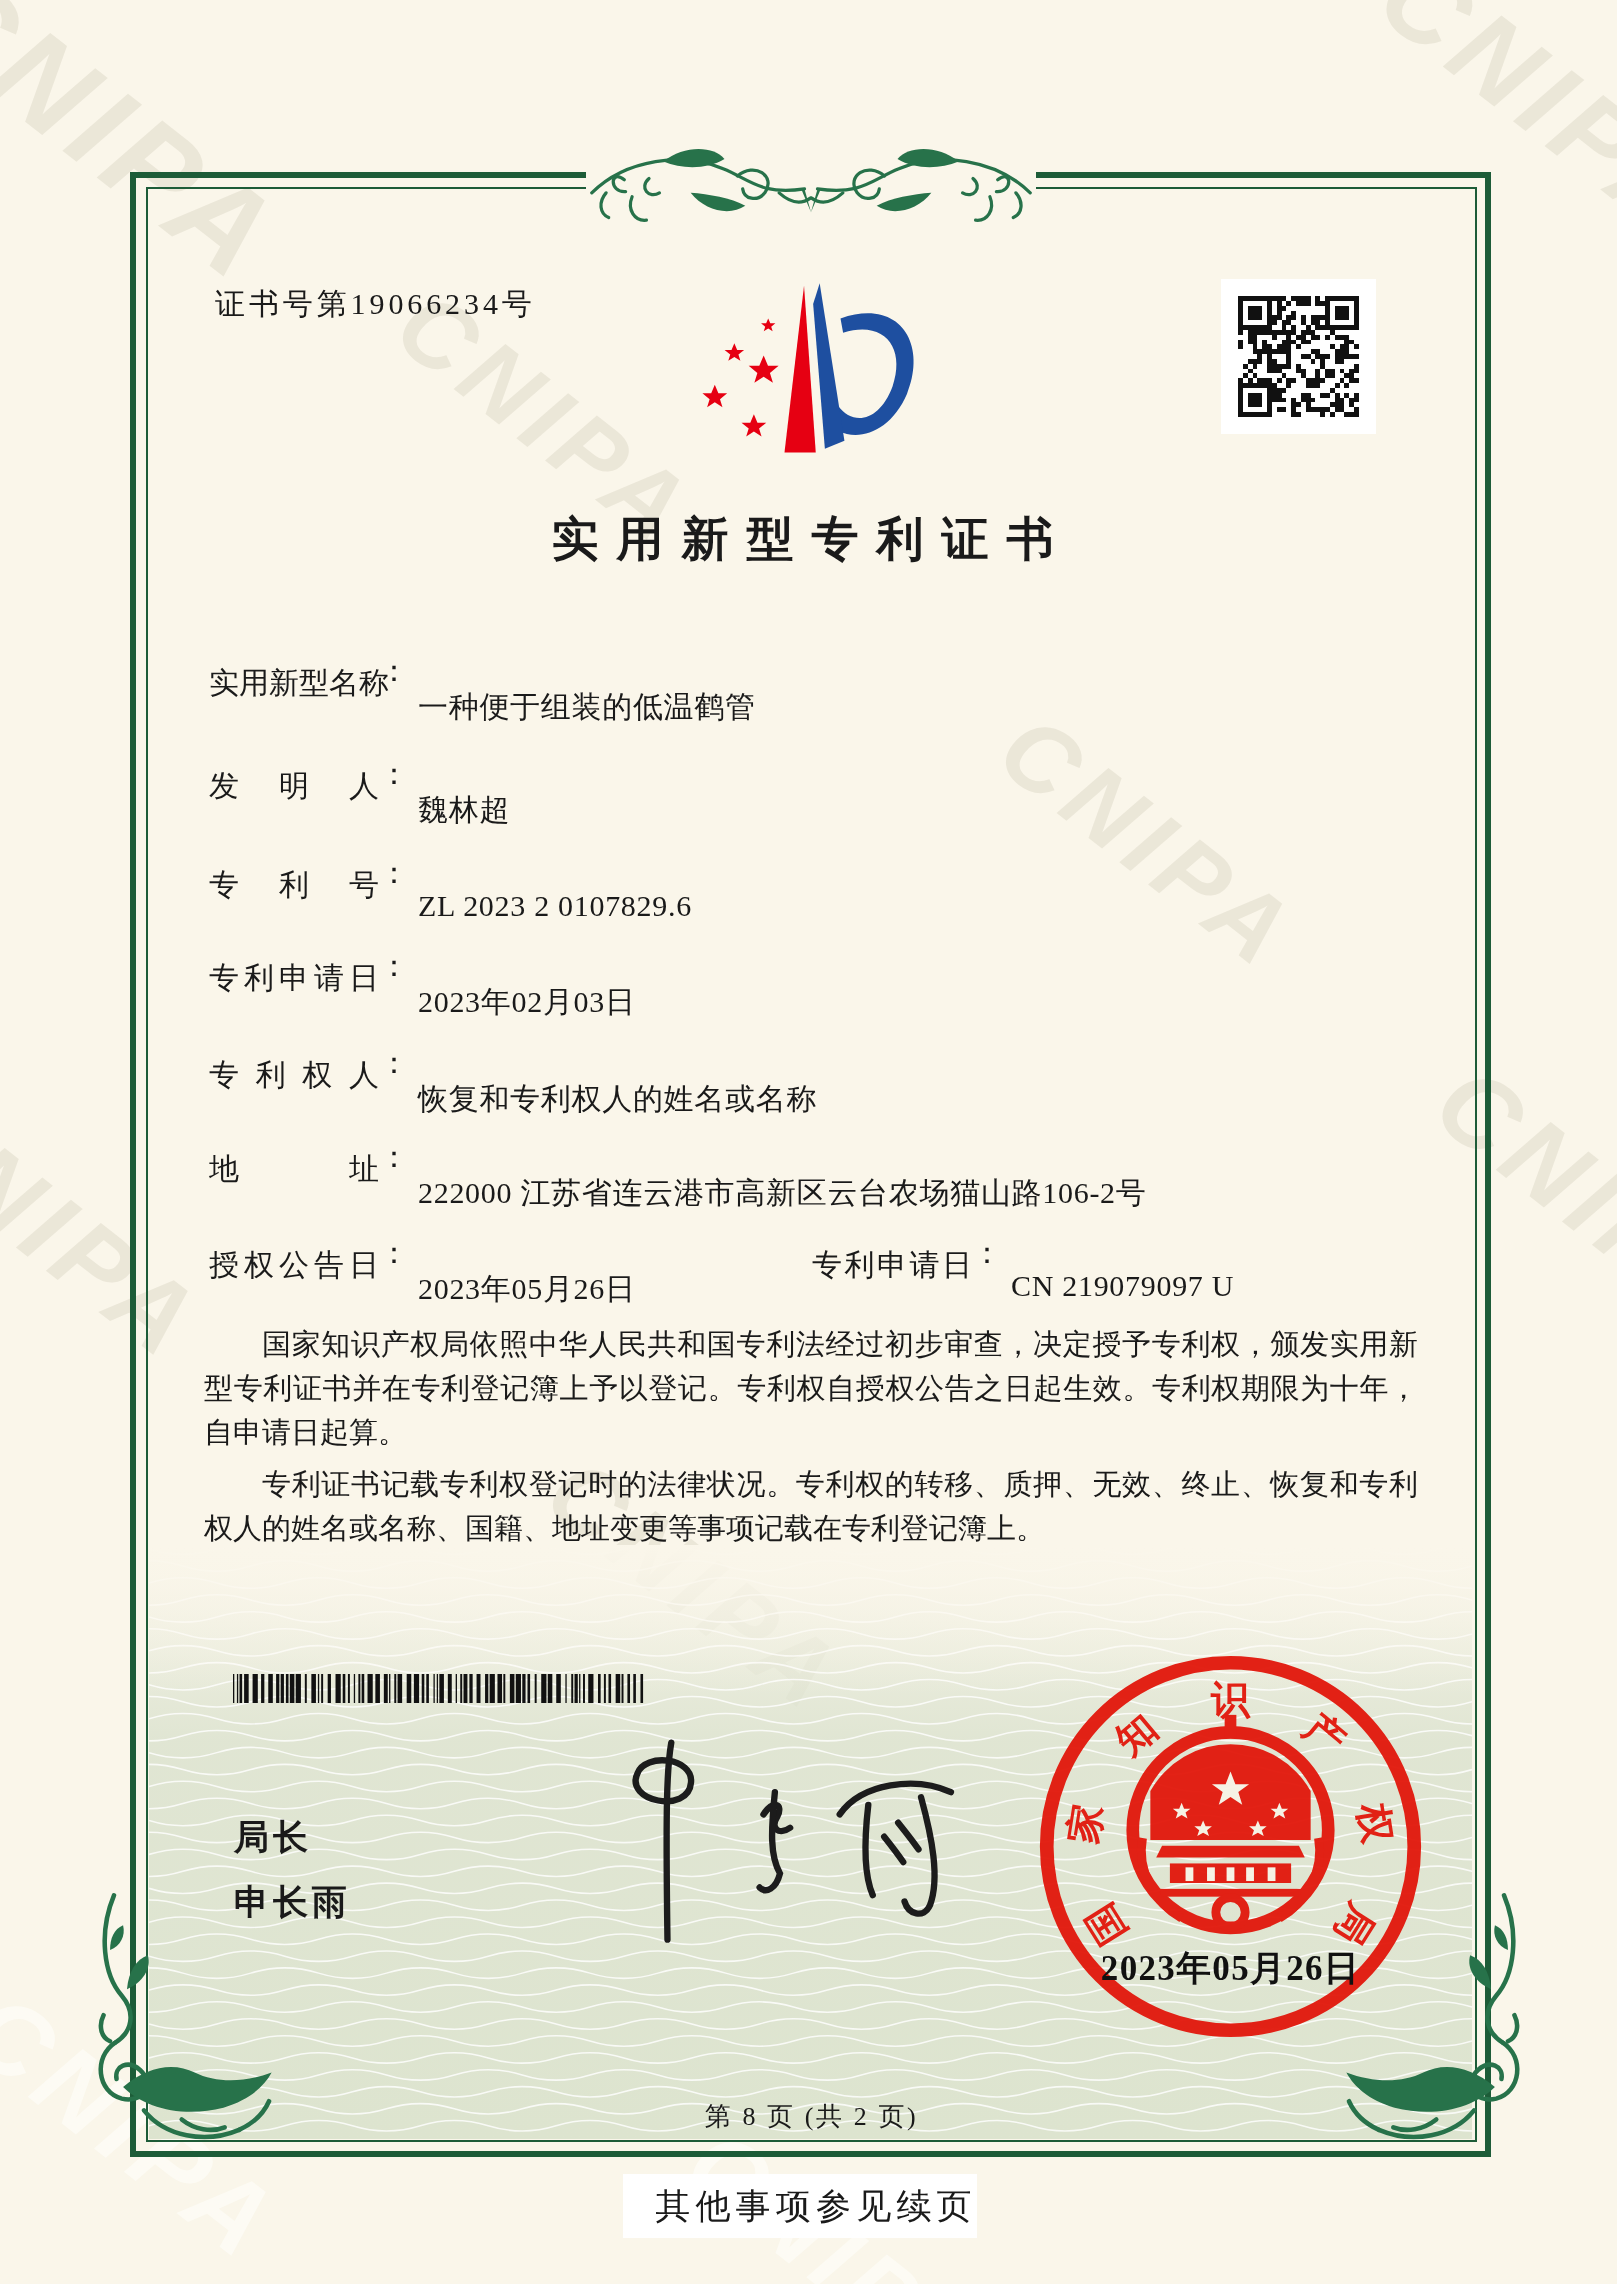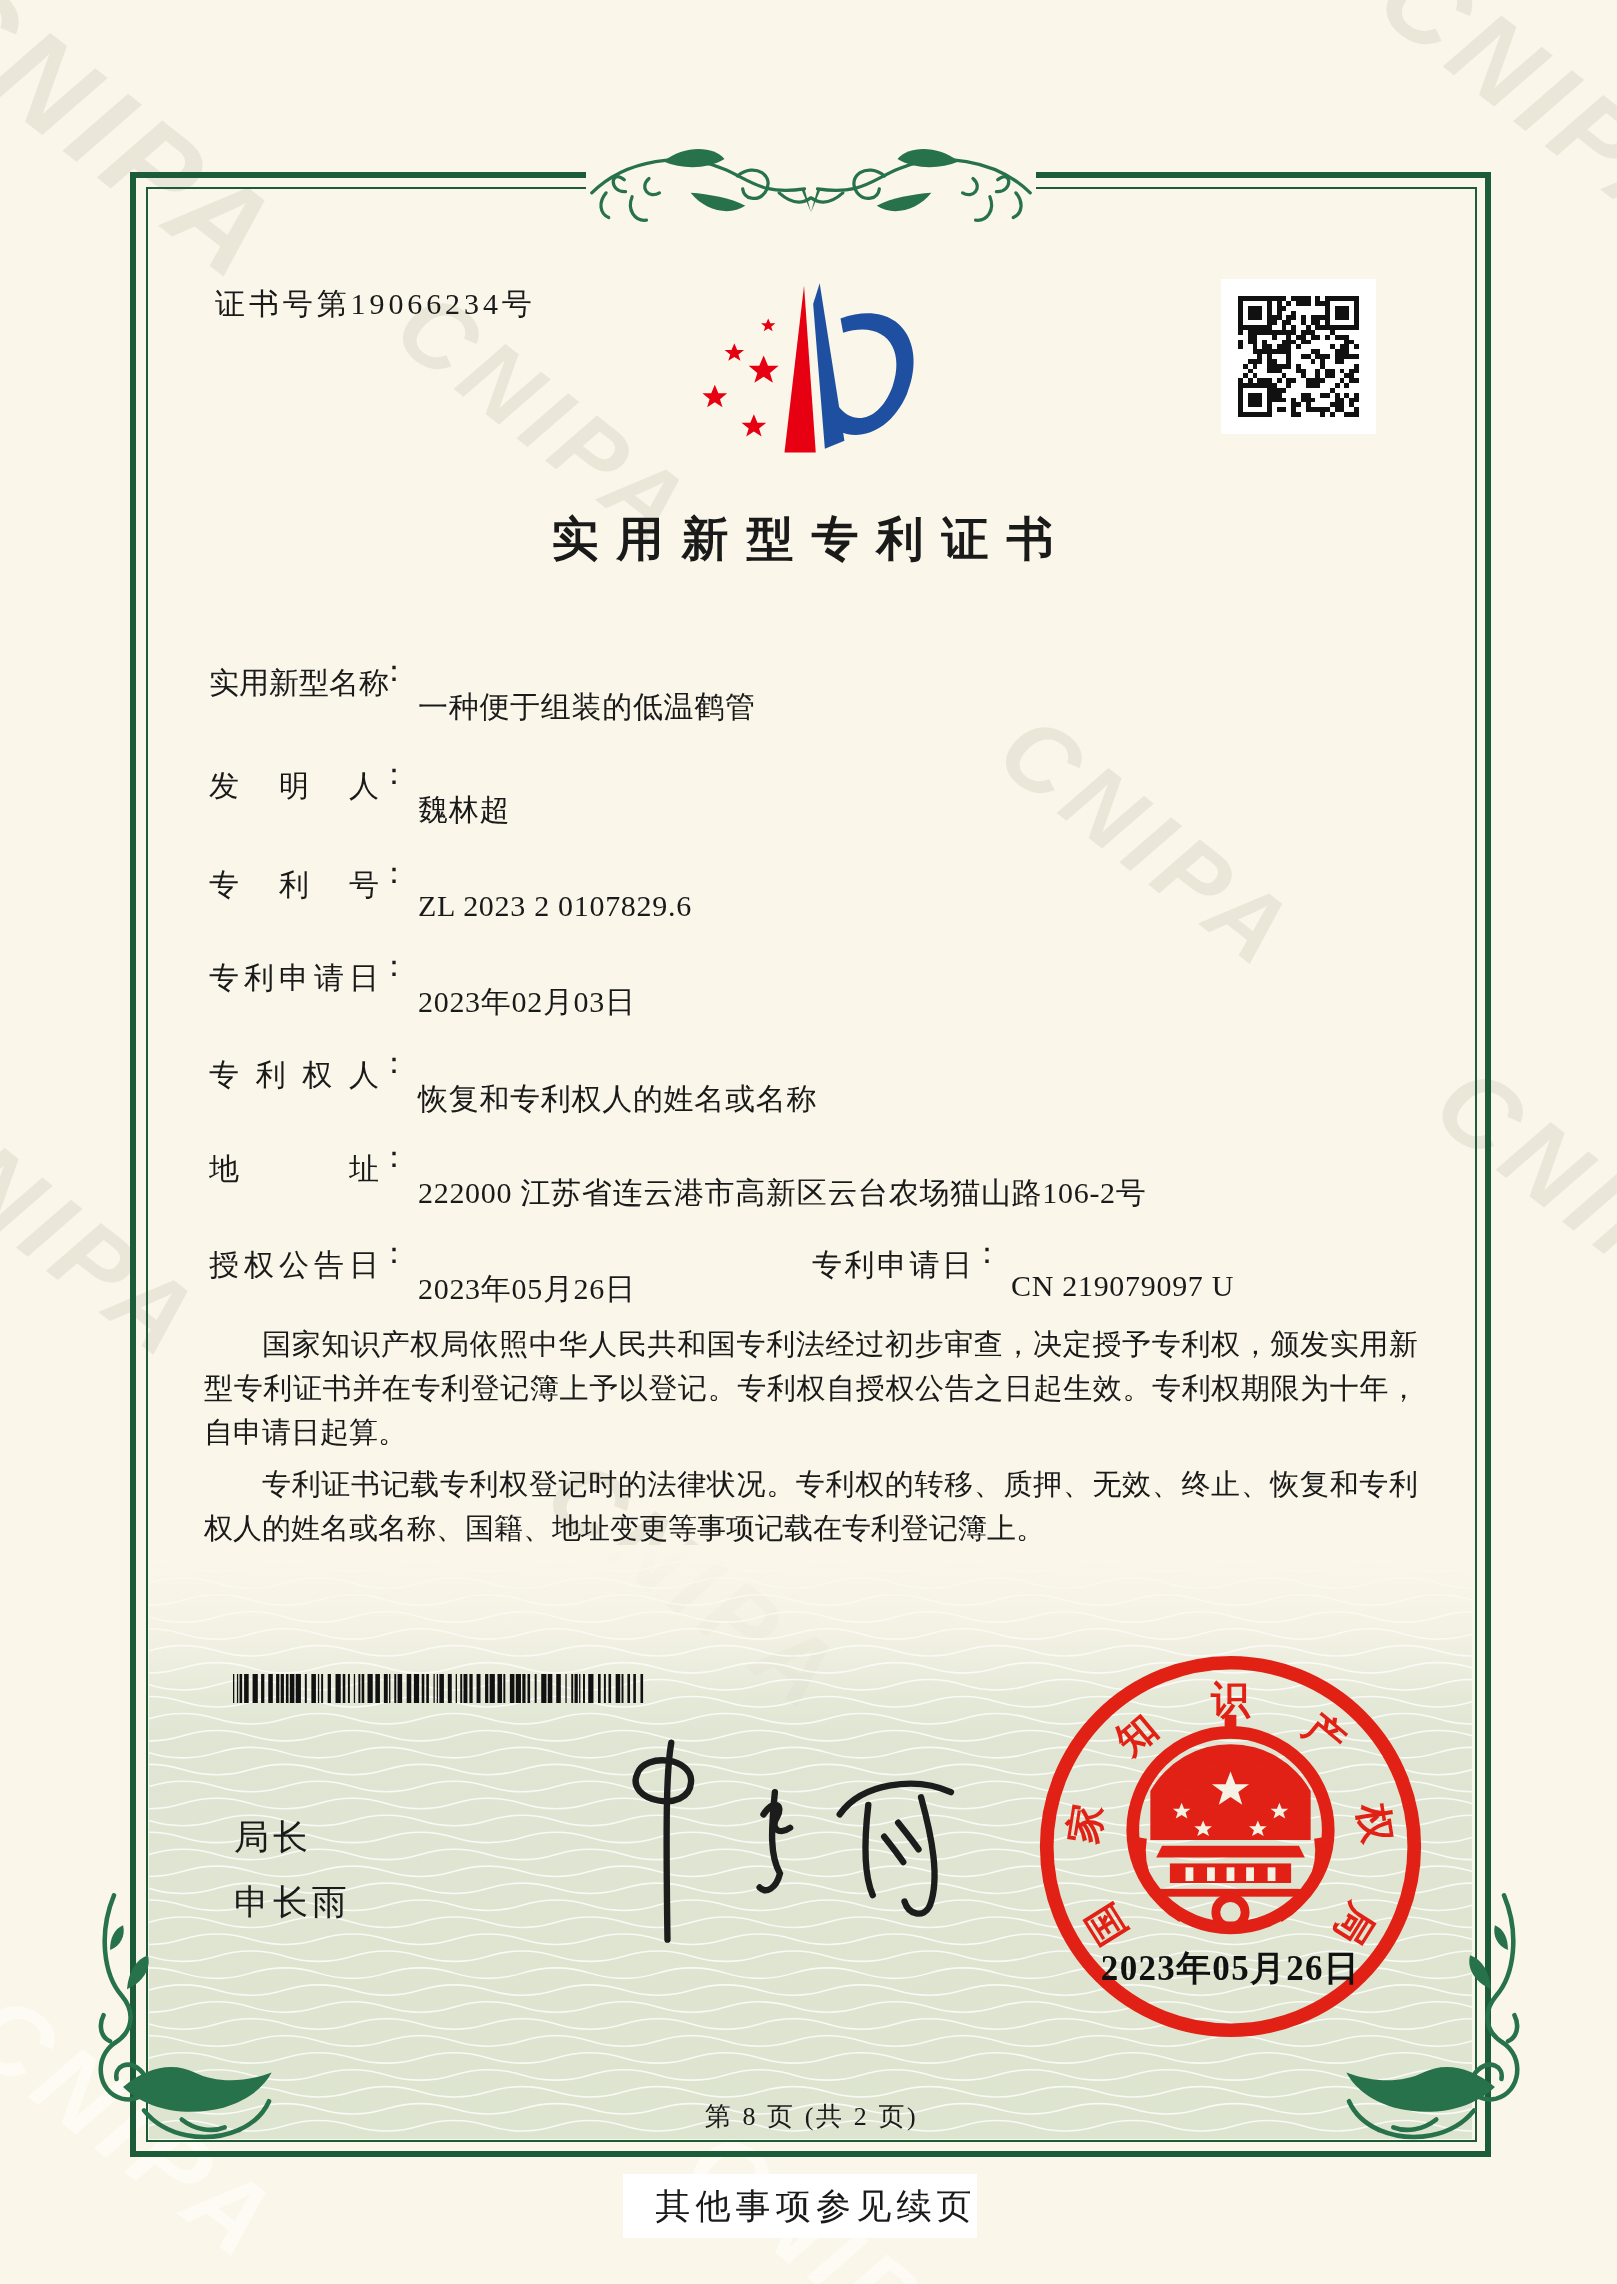--- a/index.html
+++ b/index.html
@@ -36,21 +36,21 @@
   .fvalue{display:inline-block;vertical-align:top;letter-spacing:0.7px;margin-top:36px;}
   .fpair2{position:absolute;left:603px;top:0;}
   .fpair2 .flabel{width:160px;}
   
   .body-text{left:196px;top:1314px;width:1230px;font-size:29px;line-height:44px;
     text-align:justify;}
   .body-text p{margin:8px;text-indent:2em;}
   
   #barcode{left:233px;top:1674px;width:414px;height:29px;}
   
-  .officer{left:234px;font-size:35px;font-weight:400;
+  .officer{left:234px;font-size:35px;font-weight:700;
     font-family:"Liberation Sans","DejaVu Sans",sans-serif;letter-spacing:3.9px;}
   #officer-title{top:1814px;}
   #officer-name{top:1879px;}
   #signature{left:541px;top:1728px;width:483px;height:230px;}
   
   #seal{left:1035px;top:1651px;width:391px;height:391px;opacity:.95;}
   #seal .seal-char{position:absolute;left:50%;top:50%;width:43px;height:43px;margin:-21.5px;
     text-align:center;font-size:39px;font-weight:700;color:#e2170b;line-height:43px;
     transform-origin:center;}
   #seal-date{left:1035px;top:1945px;width:391px;text-align:center;font-size:35px;

